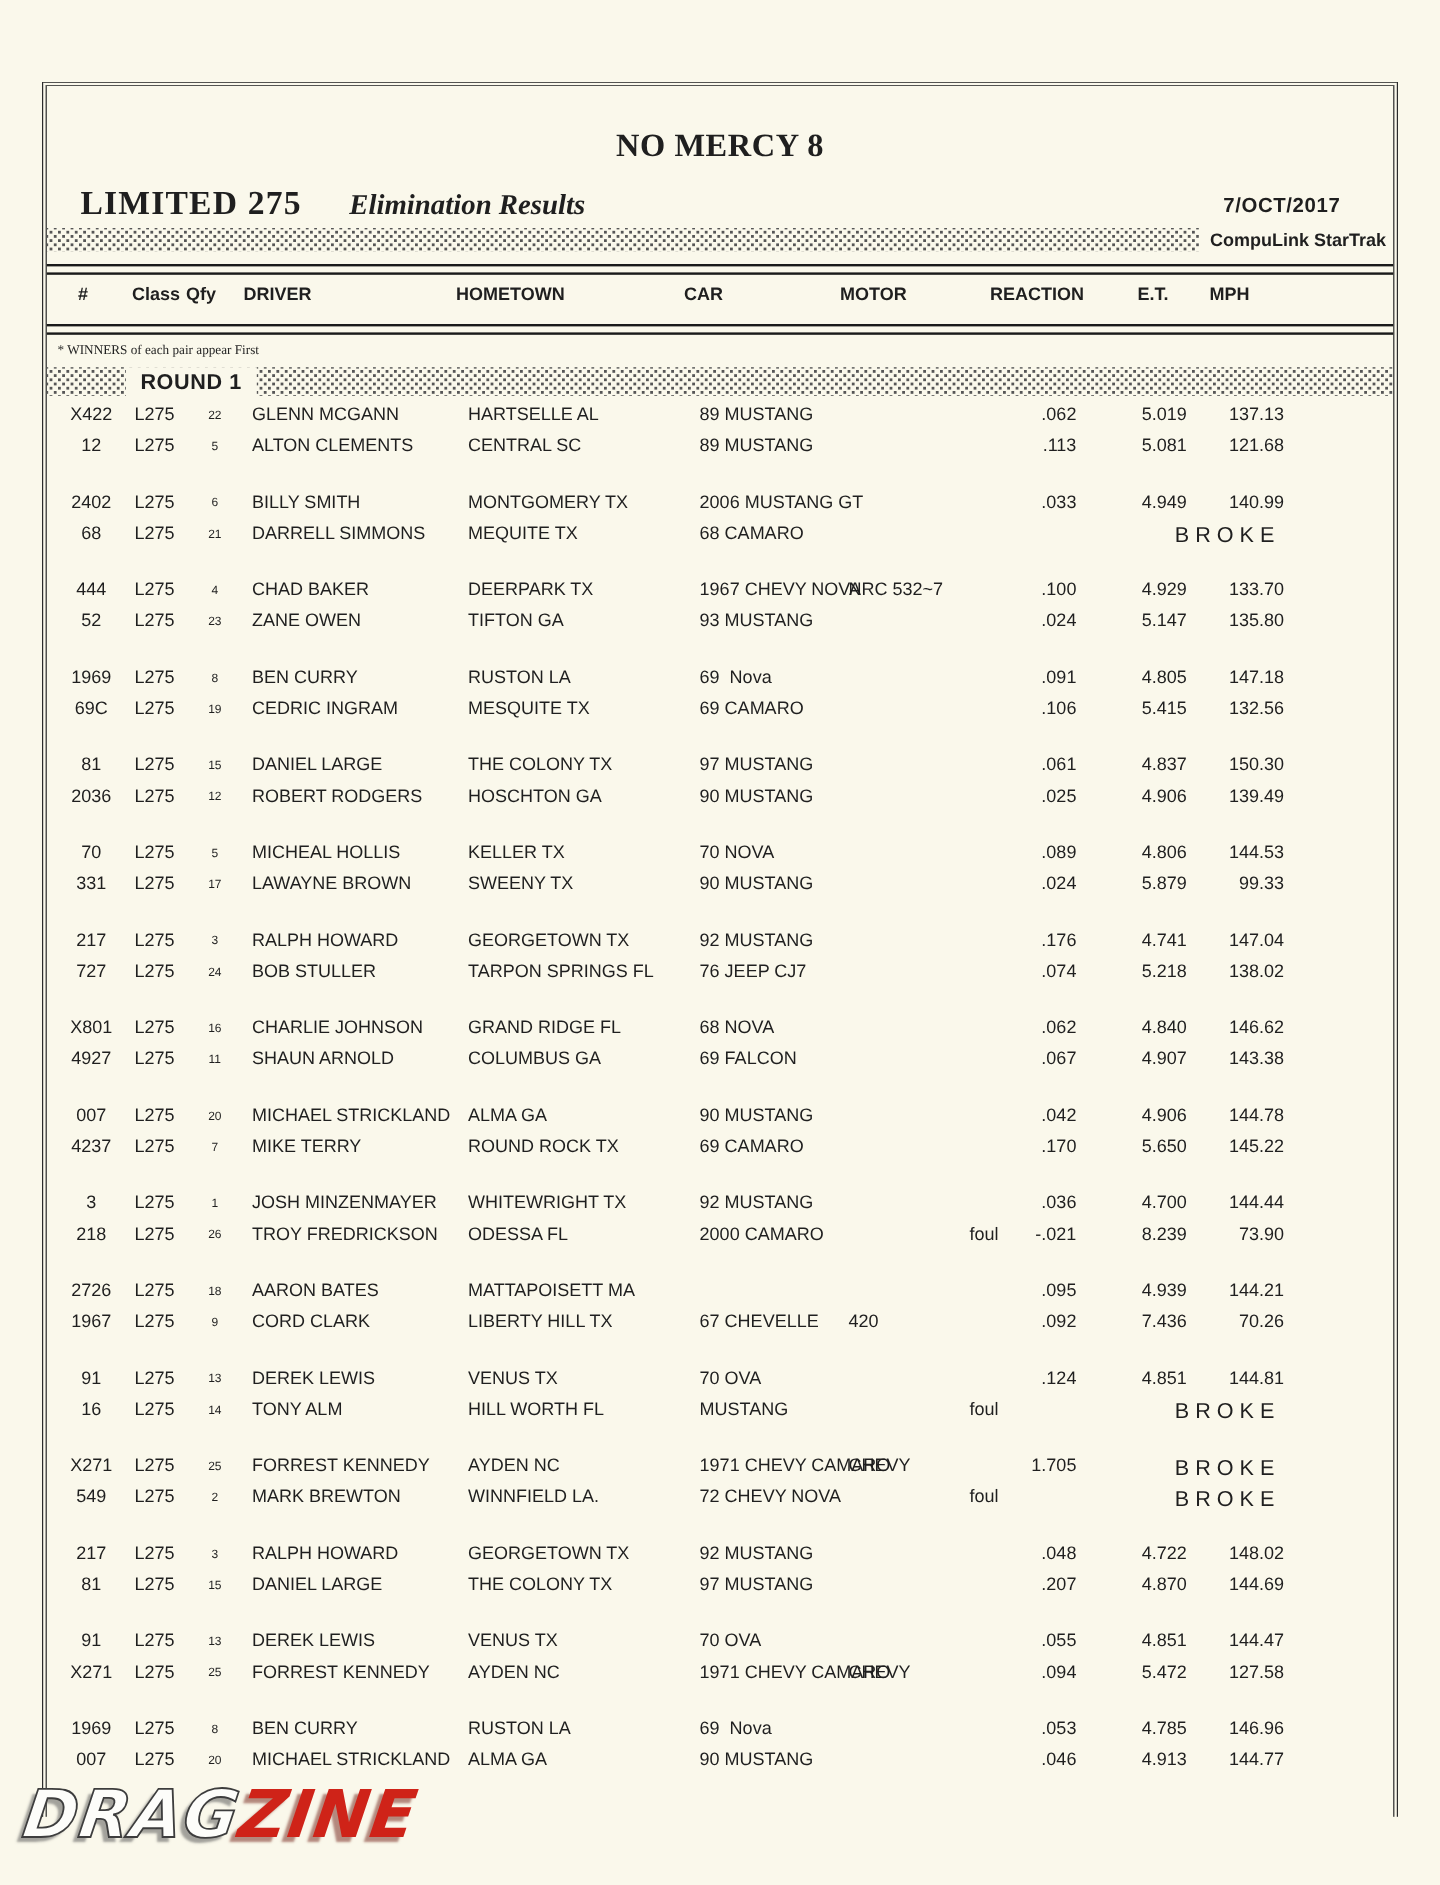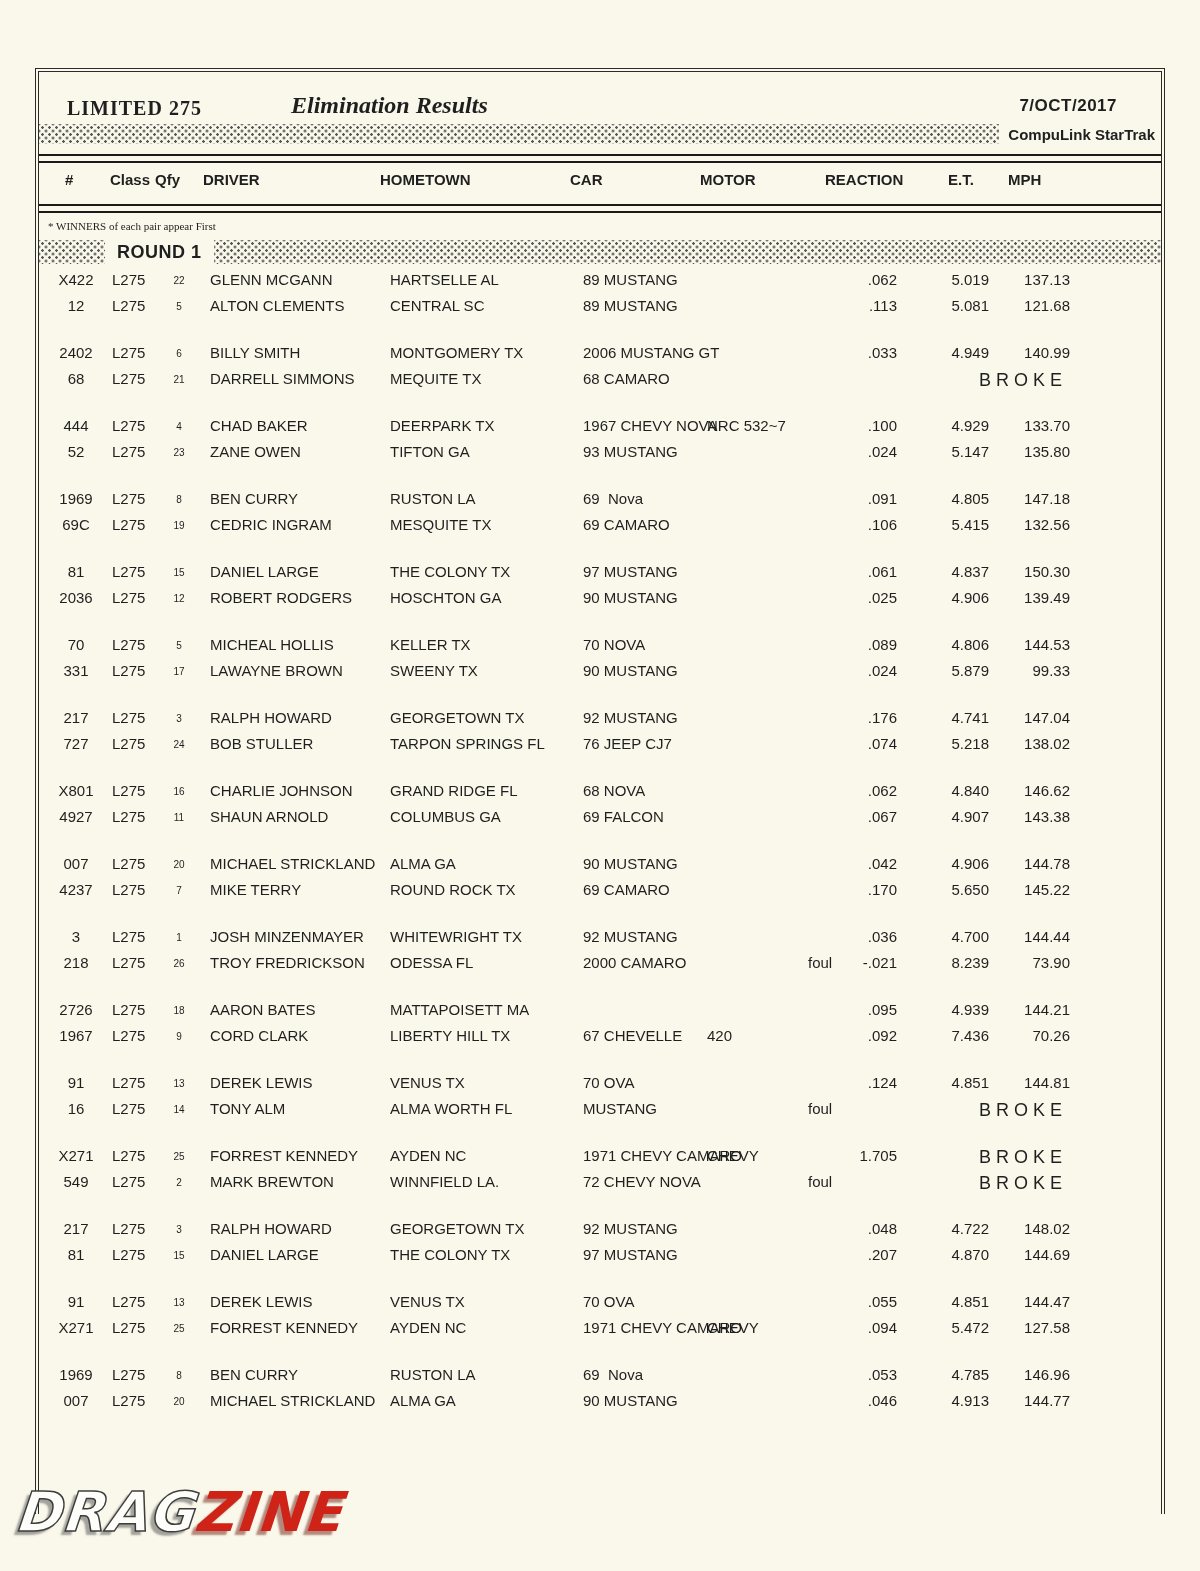--- a/index.html
+++ b/index.html
@@ -21,21 +21,21 @@
   .event-title{
     margin-top:34px;height:32px;
     text-align:center;
     font-family:"Liberation Serif",serif;
     font-weight:bold;font-size:27px;letter-spacing:.5px;
   }
   .subhead{position:relative;height:38px;margin-top:10px;}
   .class-title{
     position:absolute;left:28px;bottom:0;
     font-family:"Liberation Serif",serif;
-    font-weight:bold;font-size:20px;letter-spacing:1px;
+    font-weight:bold;font-size:28px;letter-spacing:1px;
   }
   .subtitle{
     position:absolute;left:252px;bottom:1px;
     font-family:"Liberation Serif",serif;
     font-weight:bold;font-style:italic;font-size:24px;
   }
   .date{
     position:absolute;right:44px;bottom:4px;
     font-size:17px;font-weight:bold;letter-spacing:.5px;
   }
@@ -102,20 +102,21 @@
   .logo-red{
     color:#cf2318;
     text-shadow:-4px 4px 2px rgba(110,25,15,.5);
   }
 </style>
 </head>
 <body>
 
 <div class="sheet-box">
 
+  <div class="event-title">NO MERCY 8</div>
 
   <div class="subhead">
     <span class="class-title">LIMITED 275</span>
     <span class="subtitle">Elimination Results</span>
     <span class="date">7/OCT/2017</span>
   </div>
 
   <div class="stipple-row">
     <div class="stipple-strip stipple"></div>
     <span class="compulink">CompuLink StarTrak</span>
@@ -417,21 +418,21 @@
             <span class="c c-car">70 OVA</span>
             <span class="c c-rt">.124</span>
             <span class="c c-et">4.851</span>
             <span class="c c-mph">144.81</span>
           </div>
           <div class="row">
             <span class="c c-num">16</span>
             <span class="c c-cls">L275</span>
             <span class="c c-qfy">14</span>
             <span class="c c-drv">TONY ALM</span>
-            <span class="c c-hom">ALMA WORTH FL</span>
+            <span class="c c-hom">HILL WORTH FL</span>
             <span class="c c-car">MUSTANG</span>
             <span class="c c-flag">foul</span>
             <span class="c c-broke">BROKE</span>
           </div>
         </div>
         <div class="pair">
           <div class="row">
             <span class="c c-num">X271</span>
             <span class="c c-cls">L275</span>
             <span class="c c-qfy">25</span>

